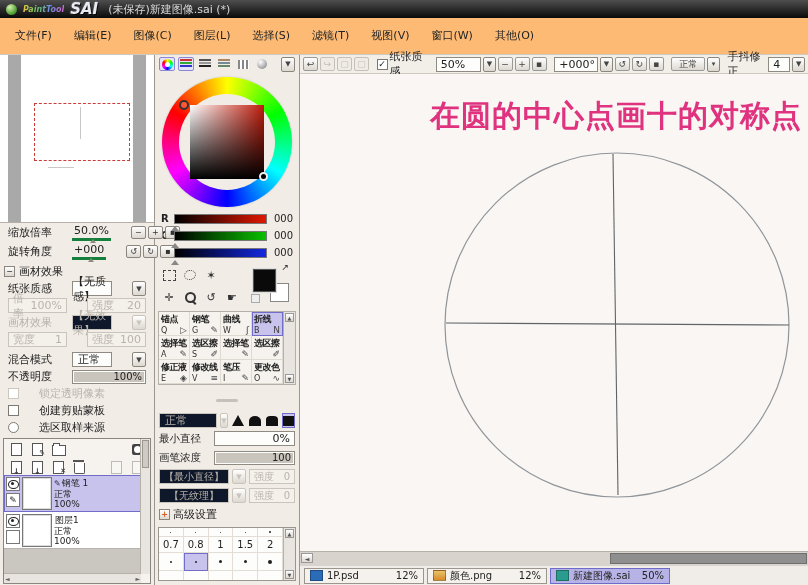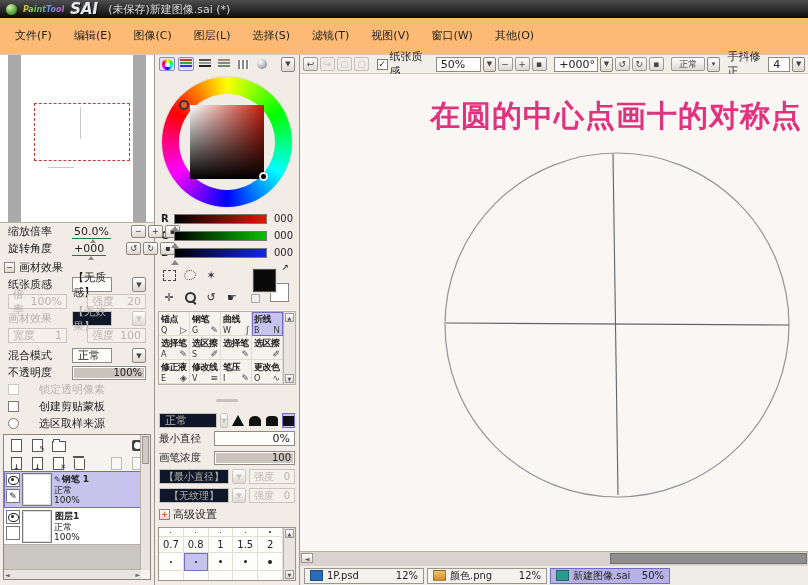--- a/index.html
+++ b/index.html
@@ -37,21 +37,21 @@
   .cbx.gray{border-color:#ccc7bf;color:#ccc7bf}
   .radio{border-radius:50%}
   .grayt{color:#b9b4ab}
   .lbl{white-space:nowrap}
 
   
   .navigator{height:167px;background:#fff;border-bottom:1px solid #b5b0a8;position:relative;overflow:hidden}
   .nav-band{position:absolute;top:0;bottom:0;width:13px;background:#a9a9a9}
   .nav-view{position:absolute;border:1px dashed #cc3a3a}
   .nav-line{position:absolute;background:#c8c8c8}
-  .nav-row .field{flex:1;border-bottom:1px solid #15803d;display:flex;justify-content:space-between;align-items:center;padding:0 2px;position:relative;height:14px}
+  .nav-row .field{flex:1;border-bottom:3px solid #15803d;display:flex;justify-content:space-between;align-items:flex-start;padding:0 2px;position:relative;height:14px}
   .nav-row .field::after{content:"";position:absolute;left:46%;bottom:-5px;border:3px solid transparent;border-bottom:4px solid #8f8b83}
   .nav-btns{display:flex;gap:2px}
 
   
   .sec-head{display:flex;align-items:center;gap:4px;padding:3px 4px 1px}
   .mini{width:11px;height:11px;border:1px solid #8a867e;background:linear-gradient(#fff,#ddd8d0);font-size:8px;line-height:9px;display:flex;align-items:center;justify-content:center;box-sizing:border-box}
   .dd{flex:1;height:15px;border:1px solid #8f8b83;background:#fdfdfc;display:flex;align-items:center;justify-content:center;box-sizing:border-box}
   .dd.gray{border-color:#c9c4bc;color:#b9b4ab;background:#0f172a}
   .ddbtn{width:14px;height:15px;border:1px solid #8a867e;background:linear-gradient(#fff,#ddd8d0);border-radius:2px;font-size:7px;display:flex;align-items:center;justify-content:center;color:#444;box-sizing:border-box}
   .ddbtn.gray{border-color:#c9c4bc;color:#c9c4bc}
@@ -75,21 +75,21 @@
   .layer-list{position:absolute;left:0;right:9px;top:36px;bottom:9px;background:#cac7c1}
   .layer-item{height:37px;display:flex;gap:2px;padding:2px;background:#fff;border-bottom:1px solid #b8b4ac;box-sizing:border-box}
   .layer-item.sel{background:#c7c3ed;outline:1px solid #716cc8;outline-offset:-1px}
   .lcol{display:flex;flex-direction:column;gap:2px}
   .lboxe{width:14px;height:14px;border:1px solid #777;background:#fff;display:flex;align-items:center;justify-content:center;box-sizing:border-box}
   .eye{display:block;width:9px;height:7px;border:1px solid #222;border-radius:50%;position:relative}
   .eye::after{content:"";position:absolute;left:2px;top:1px;width:3px;height:3px;border-radius:50%;background:#222}
   .pmark{font-size:9px;line-height:9px;color:#222}
   .lthumb{width:28px;height:31px;border:1px solid #777;background:#fff;box-shadow:inset 0 0 0 1px #ddd}
   .linfo{font-size:9px;line-height:10px;padding-top:1px}
-  .lname{font-weight:bold;white-space:nowrap}
+  .lname{font-weight:normal;white-space:nowrap}
   .lpen{font-size:8px;margin-right:1px;color:#335}
   .lv-scroll{position:absolute;right:0;top:0;bottom:9px;width:9px;background:#e8e5e0;border-left:1px solid #b5b1a9}
   .lv-scroll .hdl{position:absolute;left:1px;right:1px;top:1px;height:26px;background:#cfcbc4;border:1px solid #9a968e}
   .lh-scroll{position:absolute;left:0;right:9px;bottom:0;height:9px;background:#e8e5e0;border-top:1px solid #b5b1a9;display:flex;justify-content:space-between;font-size:6px;color:#666;align-items:center;padding:0 1px}
 
   
   .picker-row{display:flex;align-items:center;gap:3px;padding:2px 4px;height:18px;box-sizing:border-box}
   .pick{width:16px;height:14px;display:flex;align-items:center;justify-content:center;box-sizing:border-box;border:1px solid transparent;border-radius:2px}
   .pick.on{border-color:#8a86d8;background:#e4e2f6}
   .ic-wheel{width:11px;height:11px;border-radius:50%;background:conic-gradient(from -60deg,#f00,#ff0,#0f0,#0ff,#00f,#f0f,#f00);position:relative}

